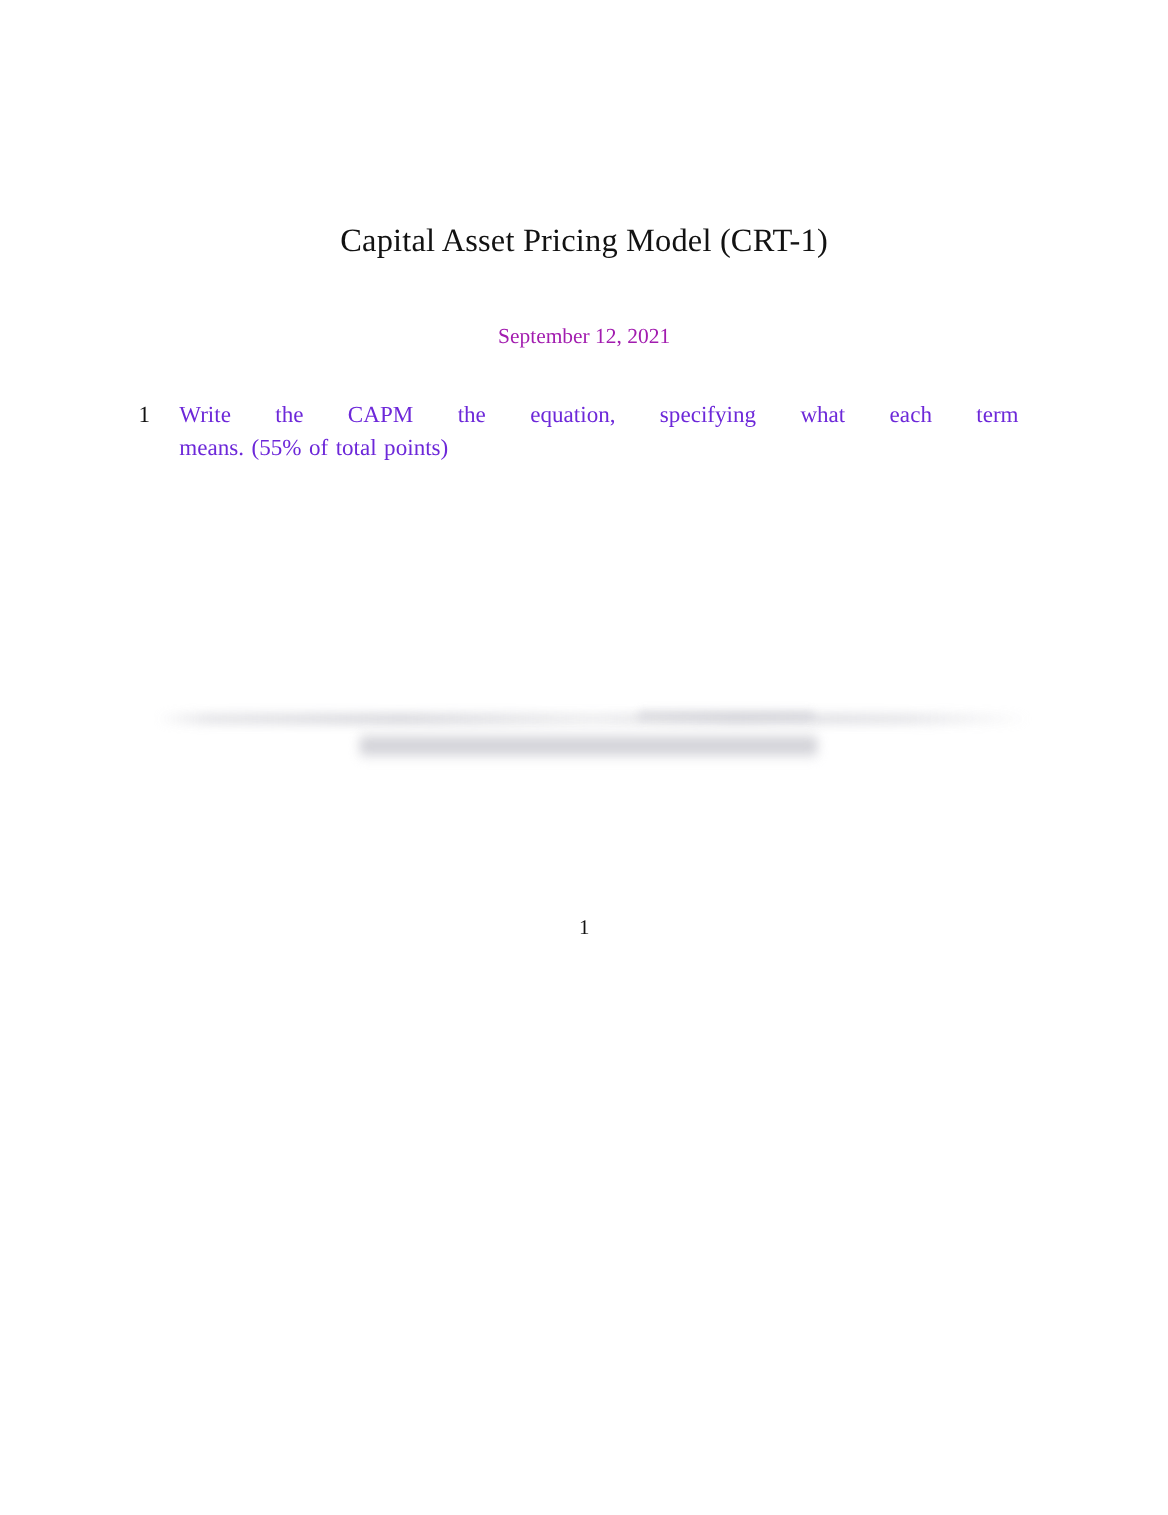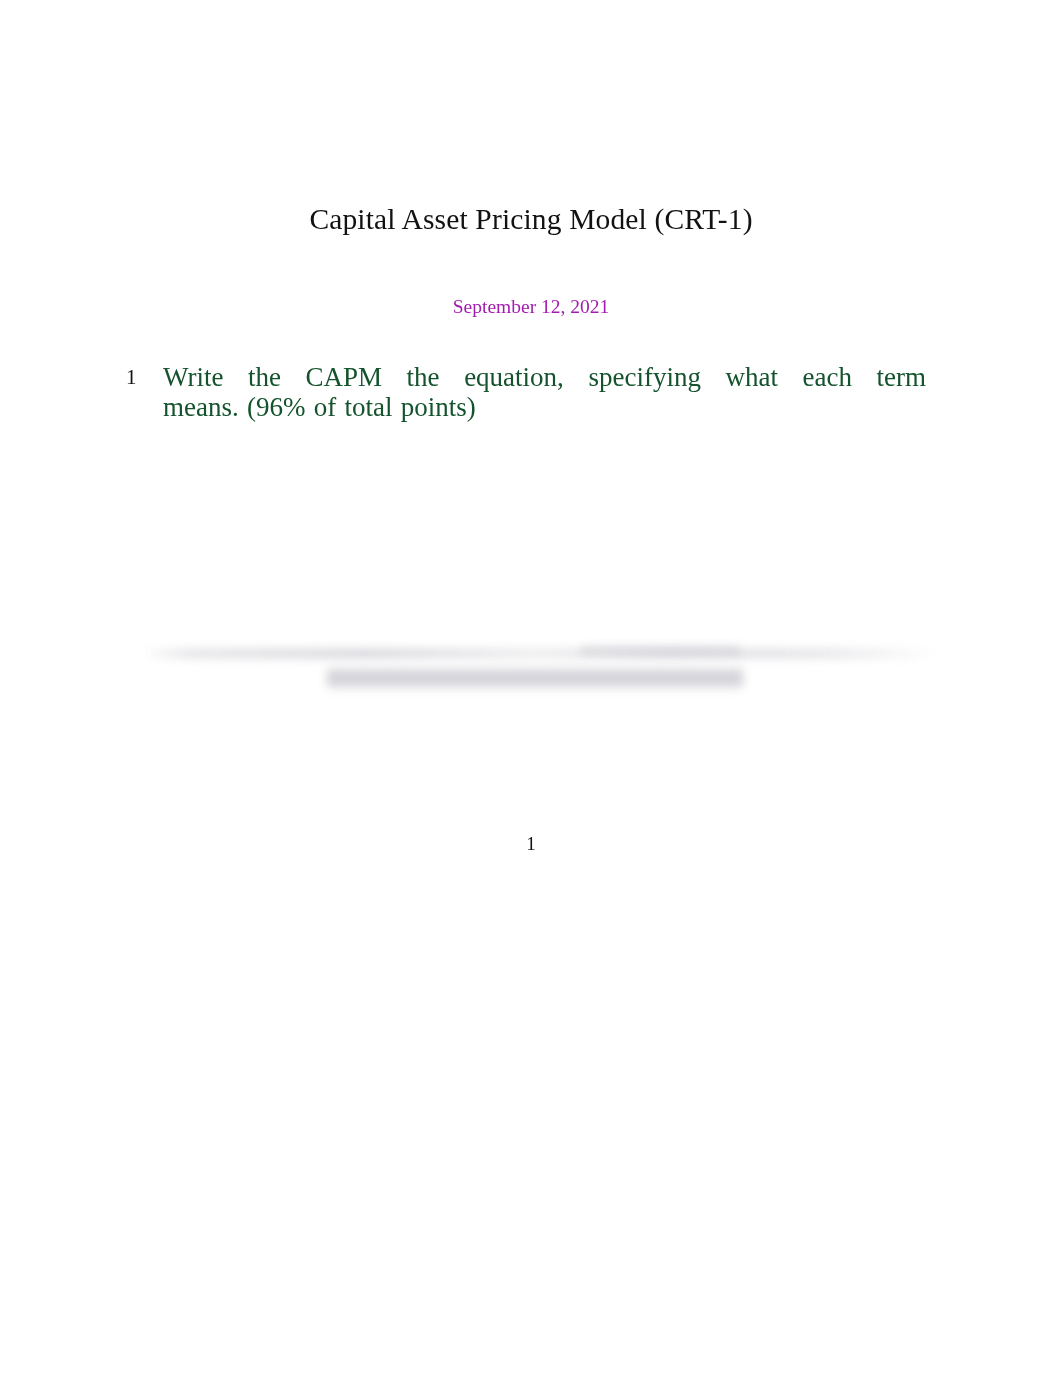--- a/index.html
+++ b/index.html
@@ -61,23 +61,23 @@
   .question-number {
     flex: 0 0 auto;
     width: 37px;
     font-size: 21px;
     line-height: 30px;
     color: #121212;
     text-align: left;
   }
   .question-body {
     flex: 1 1 auto;
-    font-size: 27px;
+    font-size: 21px;
     line-height: 30px;
-    color: #14532d;
+    color: #6d28d9;
     text-align: justify;
     text-justify: inter-word;
     hyphens: none;
   }
   
   .question-body .line-1 {
     display: block;
     text-align: justify;
     text-align-last: justify;
     white-space: normal;
@@ -160,21 +160,21 @@
 
   <h1 class="doc-title">Capital Asset Pricing Model (CRT-1)</h1>
 
   <div class="doc-date">September 12, 2021</div>
 
   <div class="question-block">
     <div class="question-row">
       <div class="question-number">1</div>
       <div class="question-body">
         <span class="line-1">Write the CAPM the equation, specifying what each term</span>
-        <span class="line-2">means. (96% of total points)</span>
+        <span class="line-2">means. (55% of total points)</span>
       </div>
     </div>
   </div>
 
   <div class="redaction-layer">
     <div class="redaction-band redaction-band-upper"></div>
     <div class="redaction-band redaction-band-mid"></div>
     <div class="redaction-band redaction-band-lower"></div>
   </div>
 

